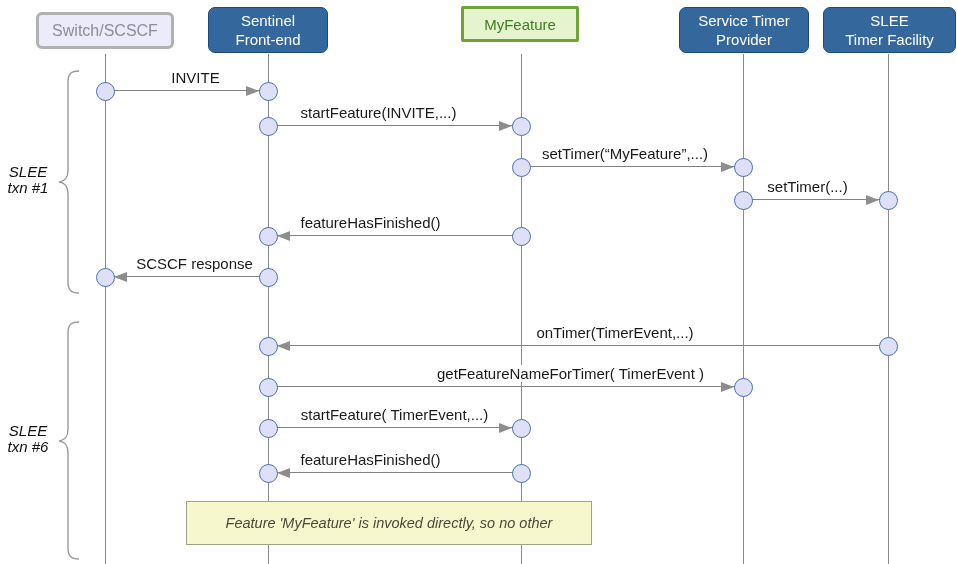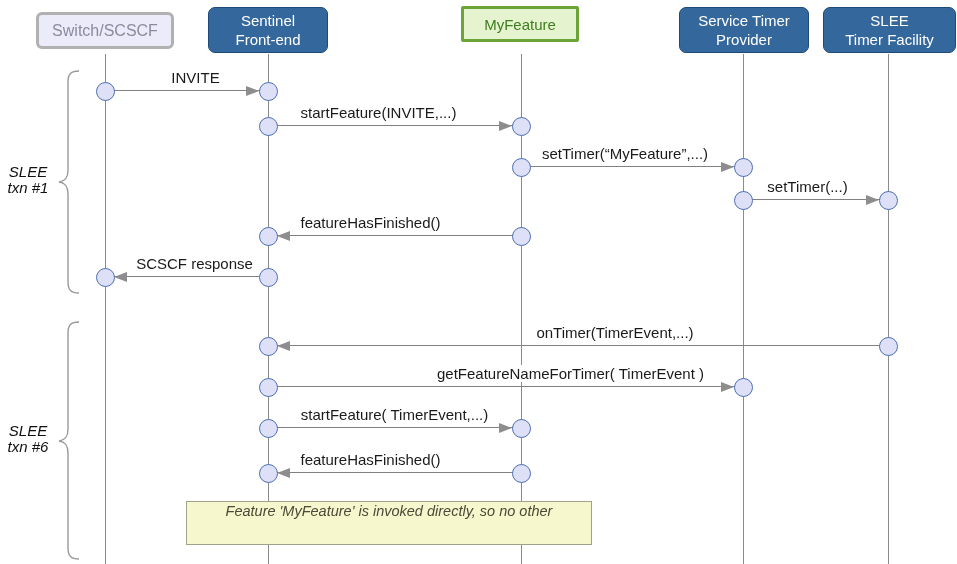--- a/index.html
+++ b/index.html
@@ -32,21 +32,21 @@
   .mlabel{
     position:absolute;bottom:5px;left:50%;white-space:nowrap;font-size:15px;
     color:#1a1a1a;background:#ffffff;padding:0 3px;z-index:4;
   }
   
   .grouplabel{position:absolute;left:0;width:56px;text-align:center;font-style:italic;font-size:15px;line-height:16px;color:#101010;z-index:2;}
   .braces{position:absolute;left:0;top:0;z-index:2;pointer-events:none;}
   
   .note{
     position:absolute;left:186px;top:501px;width:406px;height:44px;box-sizing:border-box;
-    background:#f7f7cd;border:1.5px solid #a2a28a;display:flex;flex-direction:row;justify-content:center;
+    background:#f7f7cd;border:1.5px solid #a2a28a;display:flex;flex-direction:column;justify-content:center;
     text-align:center;font-style:italic;font-size:14.5px;line-height:19px;color:#4a4a38;z-index:6;
   }
 </style>
 </head>
 <body>
 
 <div class="stage">
 
   <div class="lifeline" style="left:104.5px"></div>
   <div class="lifeline" style="left:267.5px"></div>

